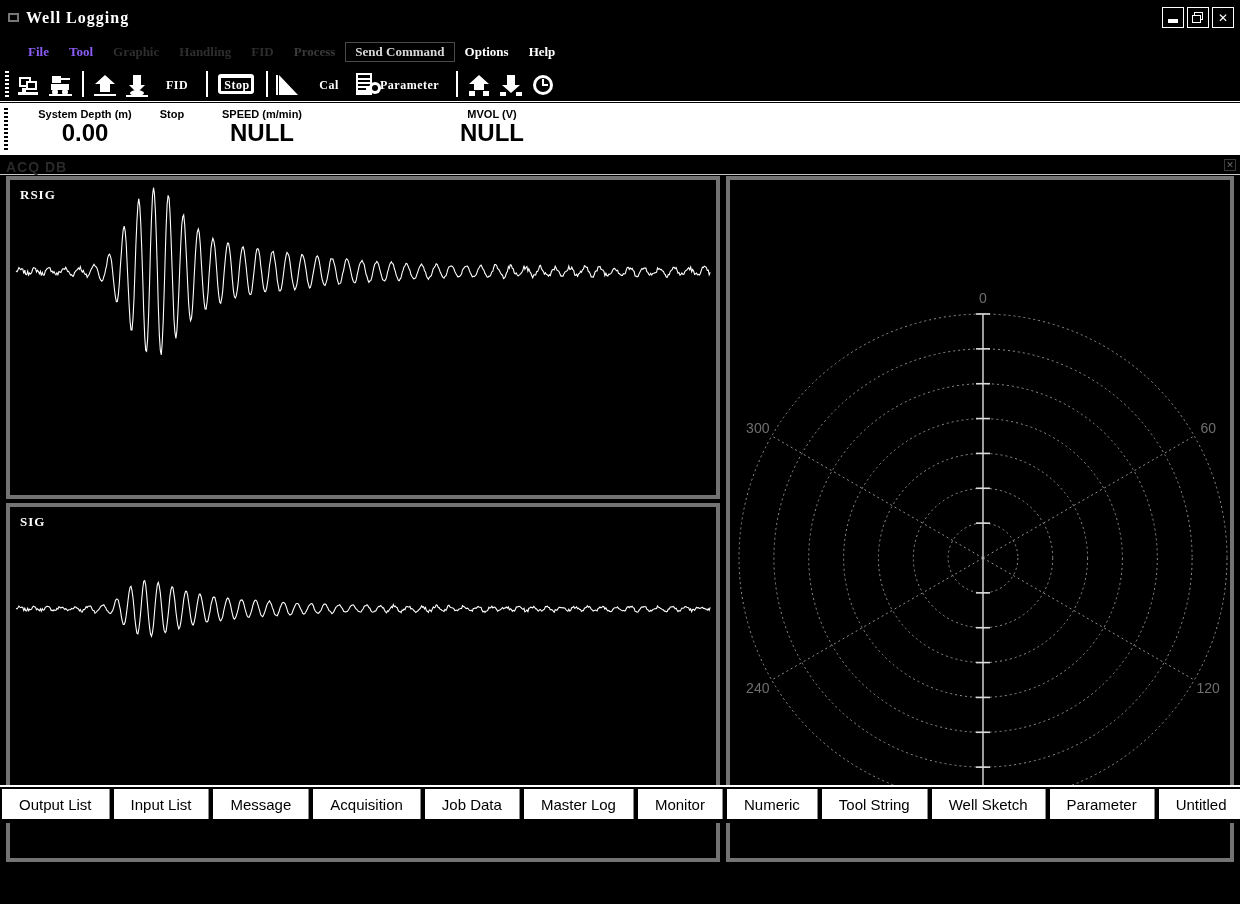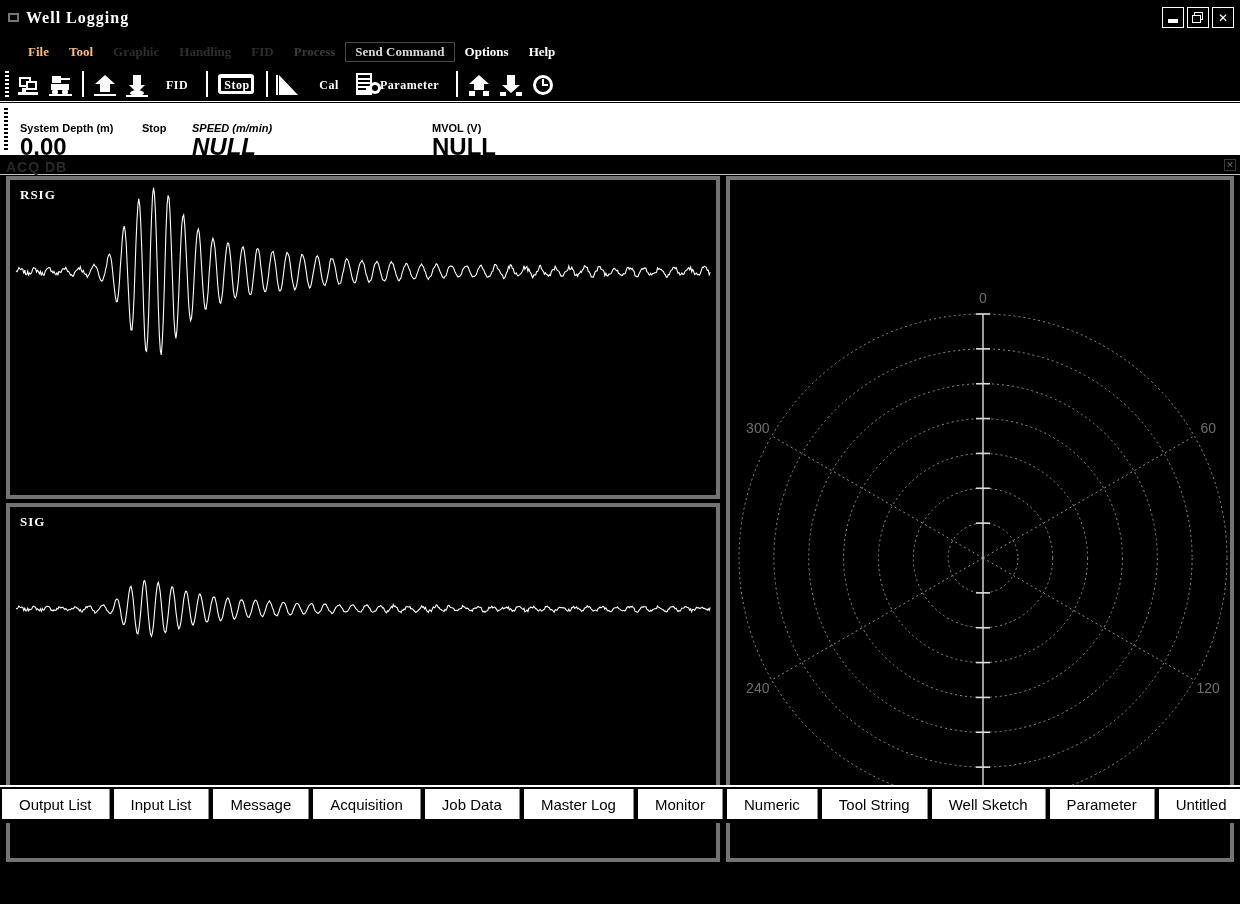--- a/index.html
+++ b/index.html
@@ -110,21 +110,21 @@
   }
   .menu-item {
     font-family: "Liberation Serif", serif;
     font-size: 13px;
     font-weight: bold;
     padding: 2px 10px;
     white-space: nowrap;
     color: #1f1f1f;
     line-height: 16px;
   }
-  .menu-item.dim1 { color: #fdba74; }
+  .menu-item.dim1 { color: #8b5cf6; }
   .menu-item.dim2 { color: #2e2e2e; }
   .menu-item.dim3 { color: #3a3a3a; }
   .menu-item.bright { color: #ffffff; }
   .menu-item.boxed {
     color: #d8d8d8;
     box-shadow: inset 0 0 0 1px #4a4a4a;
   }
 
   
   .toolbar {
@@ -179,21 +179,22 @@
     color: #000000;
   }
   .readout-grip {
     position: absolute;
     left: 4px; top: 5px;
     width: 4px; height: 42px;
     background: repeating-linear-gradient(to bottom, #000 0 2px, #fff 2px 4px);
   }
   .ro-field {
     position: absolute;
-    top: 19px;
+    top: 5px;
+    text-align: center;
   }
   .ro-label {
     font-family: "Liberation Sans", sans-serif;
     font-size: 11px;
     font-weight: bold;
     color: #000000;
     white-space: nowrap;
     letter-spacing: 0px;
   }
   .ro-value {
@@ -445,21 +446,21 @@
     <div class="ro-field" style="left:20px; width:130px;">
       <div class="ro-label">System Depth (m)</div>
       <div class="ro-value">0.00</div>
     </div>
 
     <div class="ro-field" style="left:142px; width:60px;">
       <div class="ro-label">Stop</div>
       <div class="ro-value"></div>
     </div>
 
-    <div class="ro-field" style="left:192px; width:140px;font-style:italic;">
+    <div class="ro-field" style="left:192px; width:140px;">
       <div class="ro-label">SPEED (m/min)</div>
       <div class="ro-value">NULL</div>
     </div>
 
 
     <div class="ro-field" style="left:432px; width:120px;">
       <div class="ro-label">MVOL (V)</div>
       <div class="ro-value">NULL</div>
     </div>
   </div>

